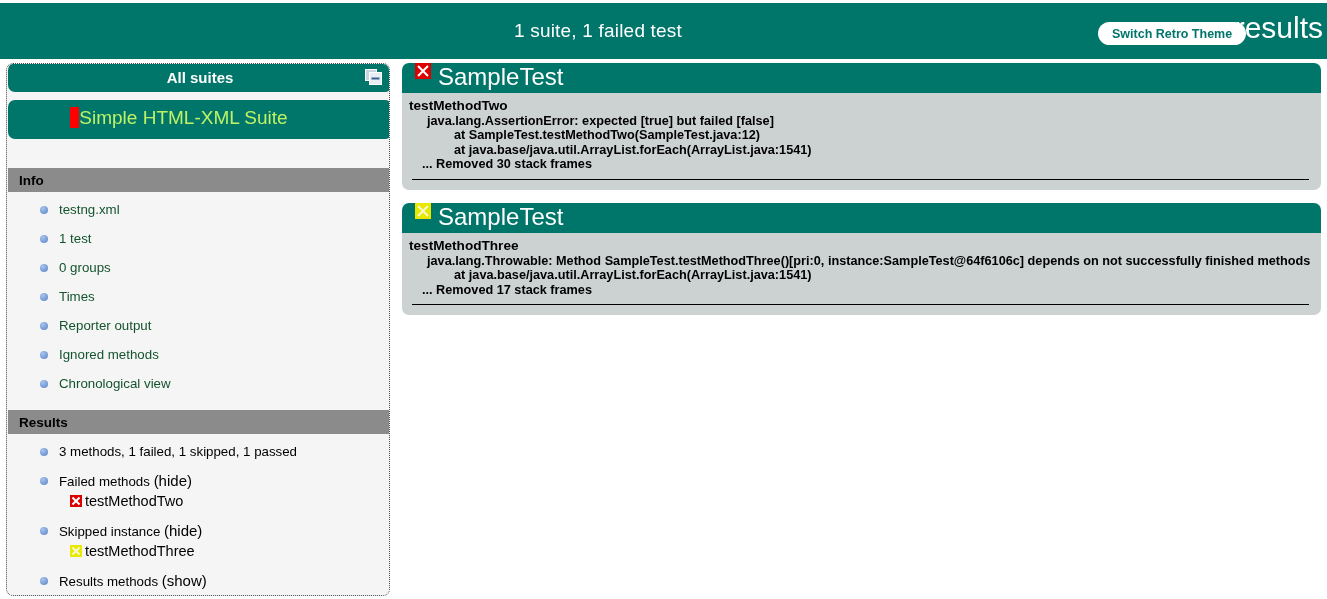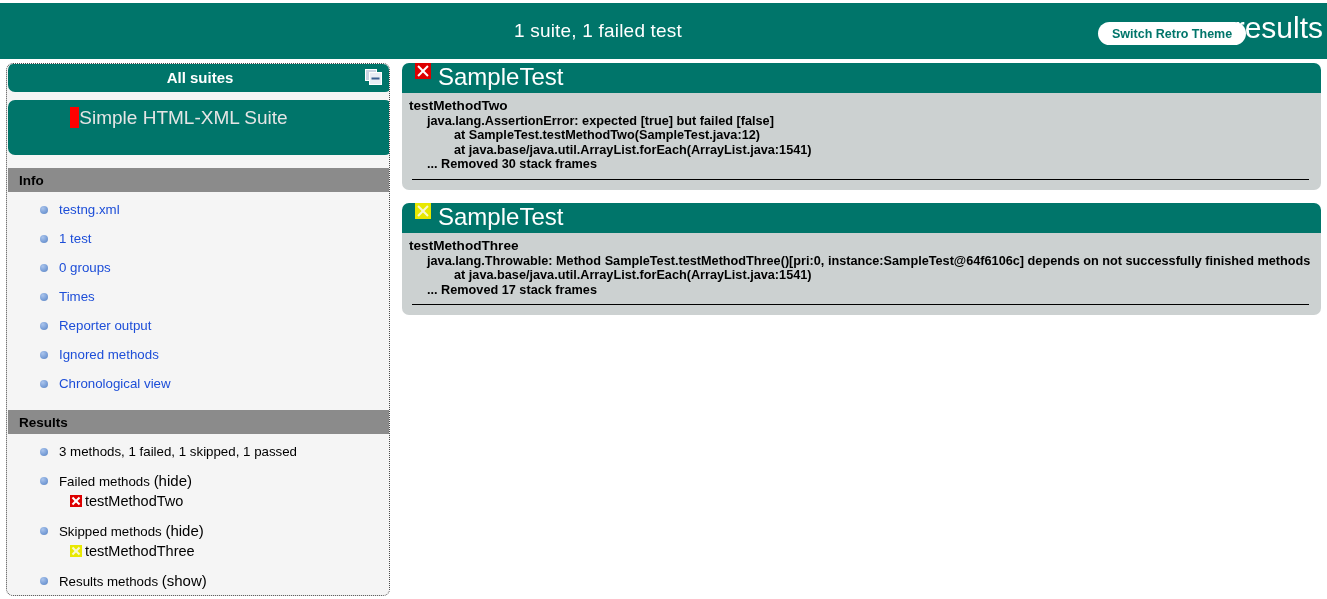--- a/index.html
+++ b/index.html
@@ -82,24 +82,24 @@
   .panel-icon {
     position: absolute;
     right: 10px; top: 6px;
     width: 17px; height: 16px;
     cursor: pointer;
   }
 
   .suite-box {
     position: absolute;
     left: 1px; top: 36px;
-    width: 384px; height: 55px;
+    width: 384px; height: 39px;
     background: #00756a;
     border-radius: 7px;
-    color: #e5e5e5;
+    color: #bef264;
     cursor: pointer;
   }
   .suite-name {
     position: absolute;
     left: 0; top: 6px;
     width: 384px;
     text-align: center;
     font-size: 19px;
     line-height: 24px;
     padding: 0 42px 0 0;
@@ -146,21 +146,21 @@
     color: #000000;
   }
   .list li .bullet {
     position: absolute;
     left: 32px; top: 5px;
     width: 8px; height: 8px;
     border-radius: 50%;
     background: radial-gradient(circle at 35% 30%, #aac4ec 0%, #7ba0d8 55%, #5b83c0 100%);
   }
   .list li a {
-    color: #1d4ed8;
+    color: #14532d;
     text-decoration: none;
     cursor: pointer;
     text-align: center;
   }
   .toggle-link {
     font-size: 15px;
     color: #000000;
     cursor: pointer;
   }
   .method-line {
@@ -234,21 +234,21 @@
   }
   .panel-body .exc {
     padding-left: 25px;
     white-space: nowrap;
   }
   .panel-body .frame {
     padding-left: 52px;
     white-space: nowrap;
   }
   .panel-body .removed {
-    padding-left: 25px;
+    padding-left: 20px;
   }
   .panel-rule {
     margin: 7px 12px 0 10px;
     border-bottom: 1.5px solid #000000;
   }
 </style>
 </head>
 <body>
 
 <div class="top-banner">
@@ -296,21 +296,21 @@
     <li>
       <span class="bullet"></span>
       <span>Failed methods</span>
       <span class="toggle-link">(hide)</span>
       <span class="method-line">
         <span class="sq fail"></span><span>testMethodTwo</span>
       </span>
     </li>
     <li>
       <span class="bullet"></span>
-      <span>Skipped methods</span>
+      <span>Skipped instance</span>
       <span class="toggle-link">(hide)</span>
       <span class="method-line">
         <span class="sq skip"></span><span>testMethodThree</span>
       </span>
     </li>
     <li>
       <span class="bullet"></span>
       <span>Results methods</span>
       <span class="toggle-link">(show)</span>
     </li>

